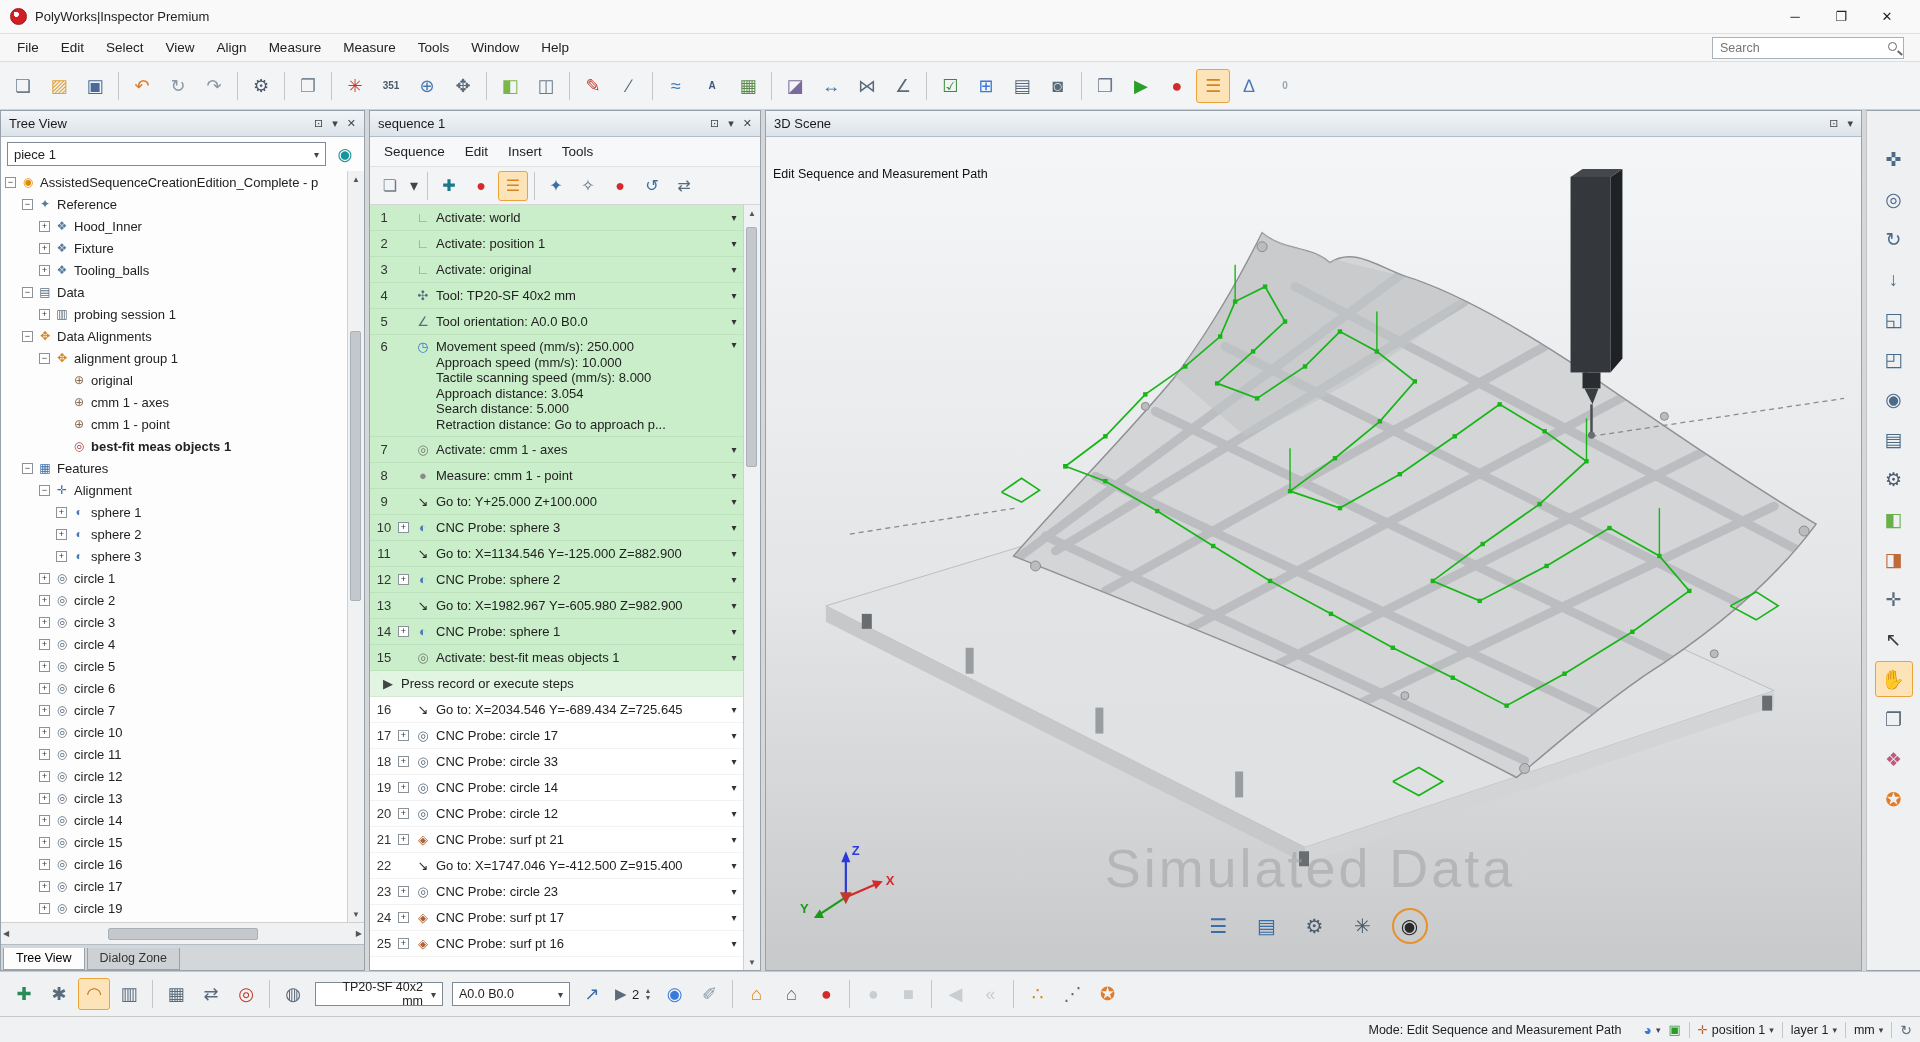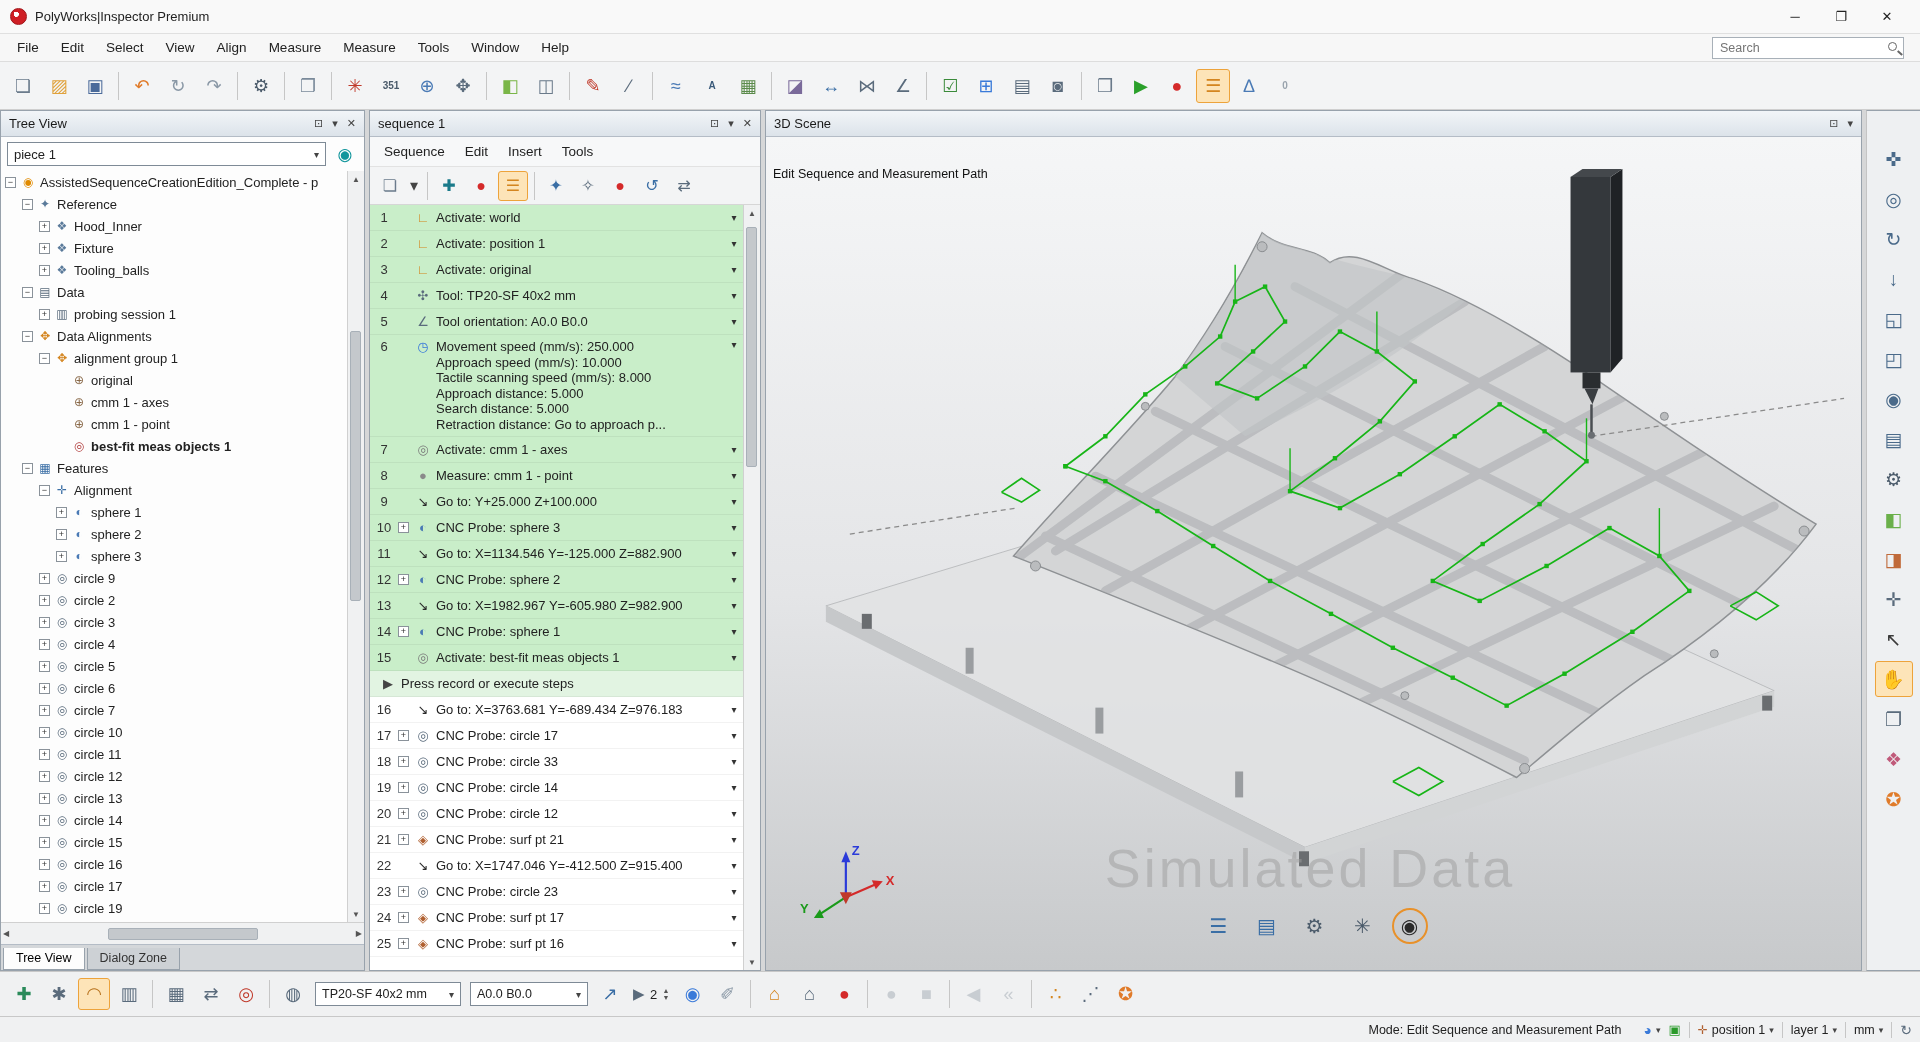--- a/index.html
+++ b/index.html
@@ -364,21 +364,21 @@
           <span class="tree-label">sphere 2</span>
         </div>
         <div class="tree-row" style="padding-left: 55px;">
           <span class="expander">+</span>
           <span class="tree-ico" style="color: rgb(74, 122, 181);">◐</span>
           <span class="tree-label">sphere 3</span>
         </div>
         <div class="tree-row" style="padding-left: 38px;">
           <span class="expander">+</span>
           <span class="tree-ico" style="color: rgb(90, 107, 124);">◎</span>
-          <span class="tree-label">circle 9</span>
+          <span class="tree-label">circle 1</span>
         </div>
         <div class="tree-row" style="padding-left: 38px;">
           <span class="expander">+</span>
           <span class="tree-ico" style="color: rgb(90, 107, 124);">◎</span>
           <span class="tree-label">circle 2</span>
         </div>
         <div class="tree-row" style="padding-left: 38px;">
           <span class="expander">+</span>
           <span class="tree-ico" style="color: rgb(90, 107, 124);">◎</span>
           <span class="tree-label">circle 3</span>
@@ -551,21 +551,21 @@
           <span class="seq-chev">▾</span>
         </div>
         <div class="seq-row green multiline">
           <span class="seq-num">6</span>
           <span class="seq-exp none"></span>
           <span class="seq-ico" style="color: rgb(58, 122, 217);">◷</span>
           <span class="seq-label">
             <div>Movement speed (mm/s): 250.000</div>
             <div>Approach speed (mm/s): 10.000</div>
             <div>Tactile scanning speed (mm/s): 8.000</div>
-            <div>Approach distance: 5.000</div>
+            <div>Approach distance: 3.054</div>
             <div>Search distance: 5.000</div>
             <div>Retraction distance: Go to approach p...</div>
           </span>
           <span class="seq-chev">▾</span>
         </div>
         <div class="seq-row green">
           <span class="seq-num">7</span>
           <span class="seq-exp none"></span>
           <span class="seq-ico" style="color: rgb(122, 122, 122);">◎</span>
           <span class="seq-label">Activate: cmm 1 - axes</span>
@@ -628,21 +628,21 @@
           <span class="seq-chev">▾</span>
         </div>
         <div class="seq-row marker">
           <span class="seq-ico" style="color: rgb(68, 68, 68); margin-left: 8px;">▶</span>
           <span class="seq-label">Press record or execute steps</span>
         </div>
         <div class="seq-row">
           <span class="seq-num">16</span>
           <span class="seq-exp none"></span>
           <span class="seq-ico" style="color: rgb(42, 42, 42);">↘</span>
-          <span class="seq-label">Go to: X=3763.681 Y=-689.434 Z=976.183</span>
+          <span class="seq-label">Go to: X=2034.546 Y=-689.434 Z=725.645</span>
           <span class="seq-chev">▾</span>
         </div>
         <div class="seq-row">
           <span class="seq-num">17</span>
           <span class="seq-exp">+</span>
           <span class="seq-ico" style="color: rgb(90, 107, 124);">◎</span>
           <span class="seq-label">CNC Probe: circle 17</span>
           <span class="seq-chev">▾</span>
         </div>
         <div class="seq-row">
@@ -948,21 +948,21 @@
     <div class="tb-btn">
       <span class="glyph" style="color: rgb(90, 107, 124);">⇄</span>
     </div>
     <div class="tb-btn">
       <span class="glyph" style="color: rgb(192, 57, 42);">◎</span>
     </div>
     <div class="tb-sep"></div>
     <div class="tb-btn">
       <span class="glyph" style="color: rgb(90, 107, 124);">◍</span>
     </div>
-    <div class="bt-combo" style="width: 146px; text-align: right;">
+    <div class="bt-combo" style="width: 128px; text-align: right;">
       <span>TP20-SF 40x2 mm</span>
       <span class="chev">▾</span>
     </div>
     <div class="bt-combo" style="width: 118px;">
       <span>A0.0 B0.0</span>
       <span class="chev">▾</span>
     </div>
     <div class="tb-btn">
       <span class="glyph" style="color: rgb(58, 110, 165);">↗</span>
     </div>

